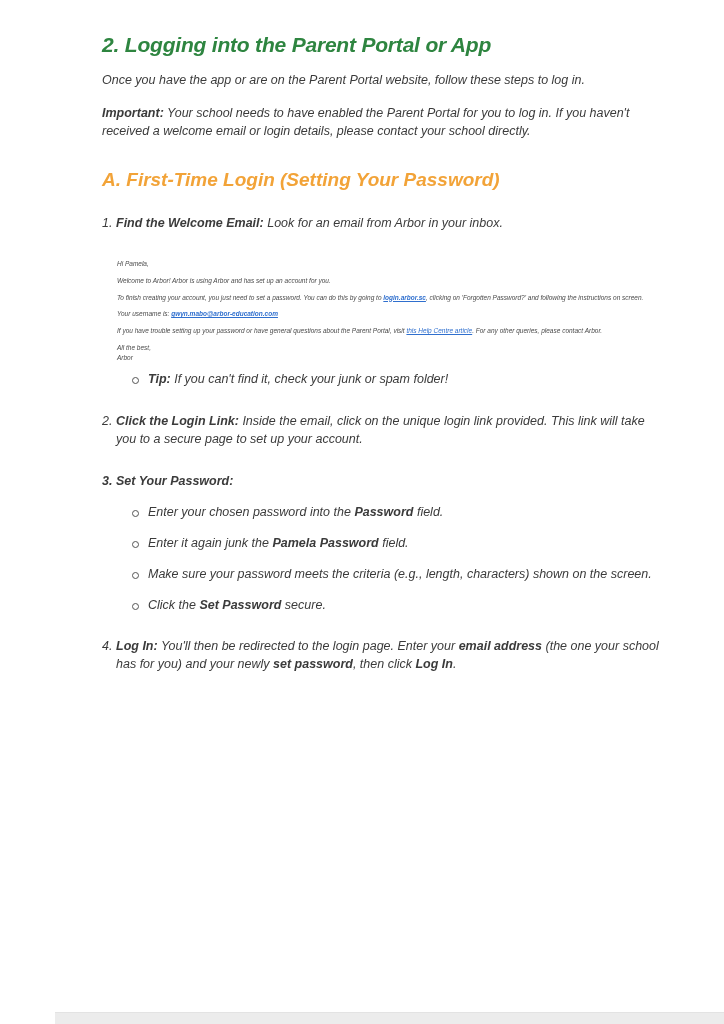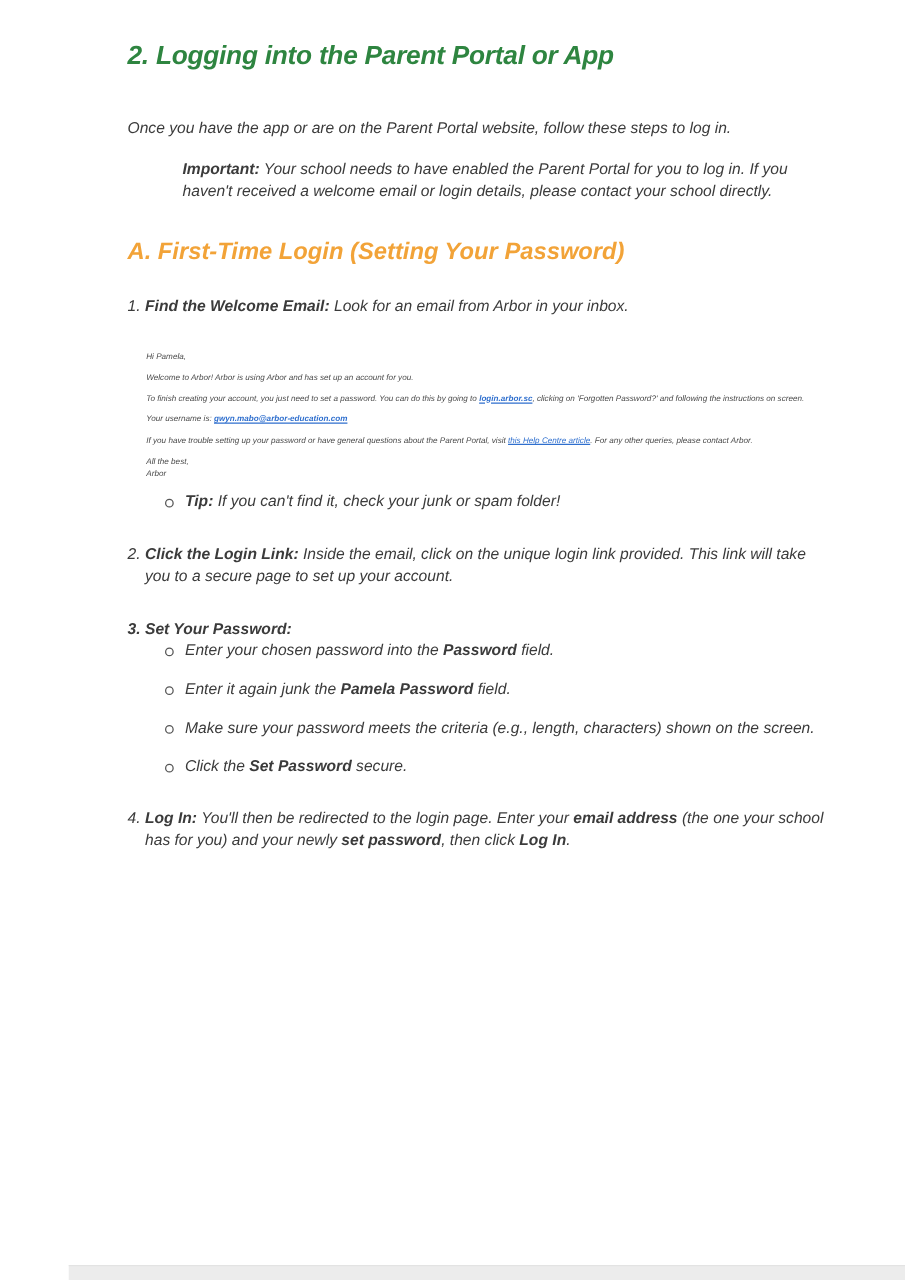--- a/index.html
+++ b/index.html
@@ -25,22 +25,22 @@
     margin: 29px 0 0 0;
     font-size: 19px;
     font-weight: 700;
     color: var(--heading-orange, #f2a338);
   }
   p.body {
     margin: 0;
     font-size: 12.5px;
     line-height: 1.42;
   }
-  p.body.mt-lg { margin-top: 37px; }
-  p.body.mt-md { margin-top: 15px; margin-left: 44px; }
+  p.body.mt-lg { margin-top: 15px; }
+  p.body.mt-md { margin-top: 15px; }
   p.body.mt-h2 { margin-top: 21px; }
 
   .step {
     display: flex;
     font-size: 12.5px;
     line-height: 1.42;
     margin-top: 24px;
   }
   .step .num {
     flex: 0 0 14px;
@@ -74,21 +74,21 @@
     margin: 0 0 13px 30px;
   }
   .bullet .marker {
     flex: 0 0 5px;
     width: 5px; height: 5px;
     border: 1px solid #555;
     border-radius: 50%;
     margin: 6px 9px 0 0;
   }
   .bullet.tip { margin-top: 9px; margin-bottom: 0; }
-  .bullet-group { }
+  .bullet-group { margin-top: 14px; }
 
   .bold { font-weight: 700; }
 
   .page-edge {
     position: absolute;
     left: 55px; right: 0; bottom: 0;
     height: 11px;
     background: #ececec;
     border-top: 1px solid #e3e3e3;
   }

